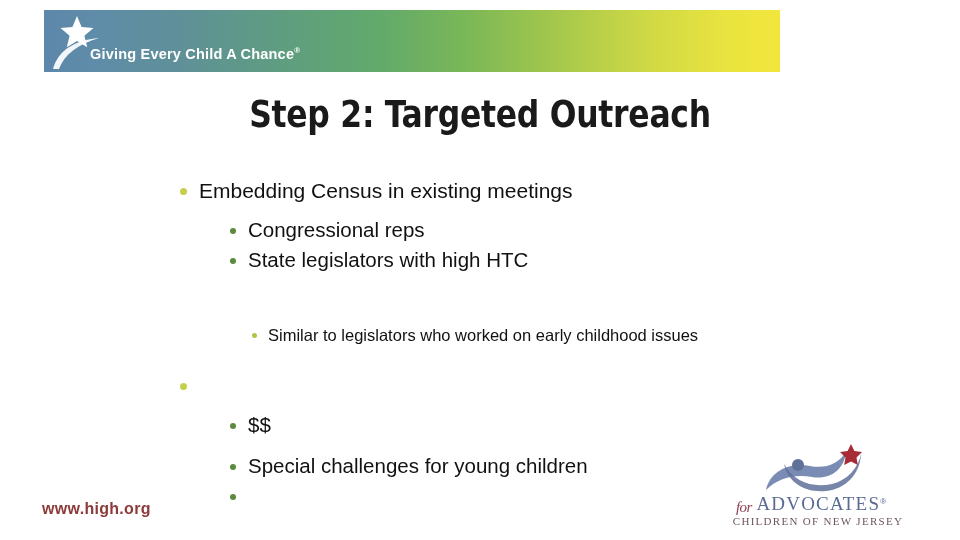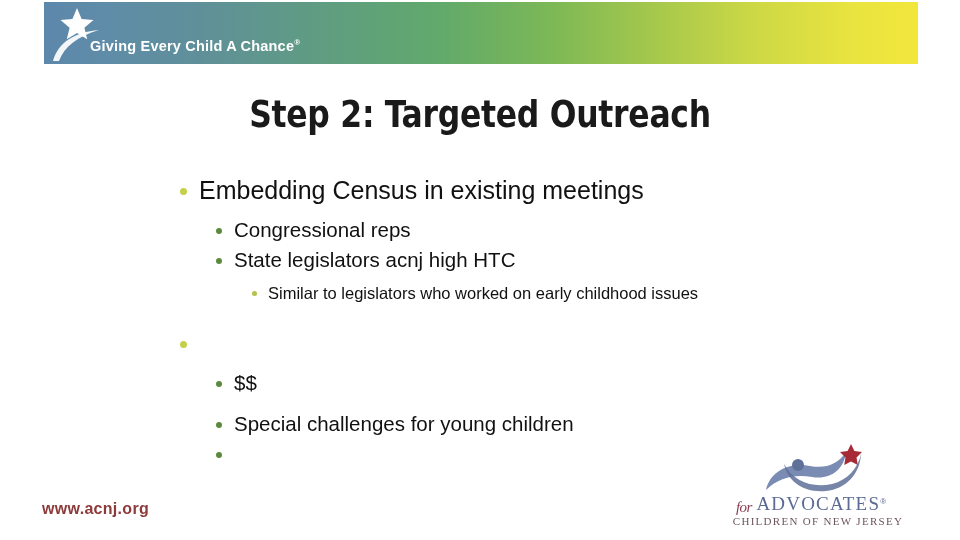--- a/index.html
+++ b/index.html
@@ -13,22 +13,22 @@
     height: 540px;
     background: #ffffff;
     overflow: hidden;
     font-family: "Liberation Sans", sans-serif;
   }
 
   
   .header-banner {
     position: absolute;
     left: 44px;
-    top: 2px;
-    width: 874px;
+    top: 10px;
+    width: 736px;
     height: 62px;
     background: linear-gradient(to right,
         #5d87ab 0%,
         #5f8ca8 7%,
         #5f9099 18%,
         #5f9b84 30%,
         #61a96c 45%,
         #7cb856 58%,
         #a6c84c 70%,
         #cfd945 82%,
@@ -106,51 +106,53 @@
     border-radius: 50%;
     display: inline-block;
   }
   .bullet-row .txt {
     display: inline-block;
   }
 
   
   .lvl1 {
     padding-left: 199px;
-    font-size: 25px;
+    font-size: 21px;
     height: 37px;
     line-height: 37px;
   }
   .lvl1 .dot {
     left: 180px;
     top: 16px;
     width: 7px;
     height: 7px;
     background: #c4cf4a;
   }
   
   .lvl2 {
     padding-left: 234px;
     font-size: 20.5px;
     height: 30px;
     line-height: 30px;
+    margin-left: 14px;
   }
   .lvl2 .dot {
     left: 216px;
     top: 13px;
     width: 6px;
     height: 6px;
     background: #5b8a3c;
   }
   
   .lvl3 {
     padding-left: 268px;
     font-size: 16.5px;
     height: 24px;
     line-height: 24px;
+    margin-top: 42px;
   }
   .lvl3 .dot {
     left: 252px;
     top: 10px;
     width: 5px;
     height: 5px;
     background: #b5c24a;
   }
 
   .gap-sm { height: 6px; }
@@ -252,21 +254,21 @@
 
     <div class="gap-sm"></div>
 
     <div class="bullet-row lvl2">
       <span class="dot"></span>
       <span class="txt">Congressional reps</span>
     </div>
 
     <div class="bullet-row lvl2">
       <span class="dot"></span>
-      <span class="txt">State legislators acnj high HTC</span>
+      <span class="txt">State legislators with high HTC</span>
     </div>
 
     <div class="gap-sm"></div>
 
     <div class="bullet-row lvl3">
       <span class="dot"></span>
       <span class="txt">Similar to legislators who worked on early childhood issues</span>
     </div>
 
 
@@ -292,21 +294,21 @@
       <span class="dot"></span>
       <span class="txt">Special challenges for young children</span>
     </div>
 
     <div class="bullet-row lvl2">
       <span class="dot"></span>
     </div>
 
   </div>
 
-  <div class="footer-url">www.acnj.org</div>
+  <div class="footer-url">www.high.org</div>
 
   <div class="acnj-logo">
     <svg class="acnj-mark" viewBox="0 0 120 52">
       <path d="M12,46 C16,28 34,18 56,22 C72,25 84,20 92,8 C90,26 76,36 58,33 C40,30 24,34 12,46 Z" fill="#7b8cb4"></path>
       <path d="M30,20 C40,38 58,44 78,40 C94,36 104,24 107,10 C106,30 92,45 72,47 C50,49 34,38 30,20 Z" fill="#5f7099" opacity="0.85"></path>
       <circle cx="44" cy="21" r="6" fill="#5f7099"></circle>
       <polygon points="97,0 100.4,6.9 108,8 102.5,13.4 103.8,21 97,17.4 90.2,21 91.5,13.4 86,8 93.6,6.9" fill="#a62b36"></polygon>
     </svg>
     <div class="acnj-wordmark">
       <span class="acnj-for">for</span>

